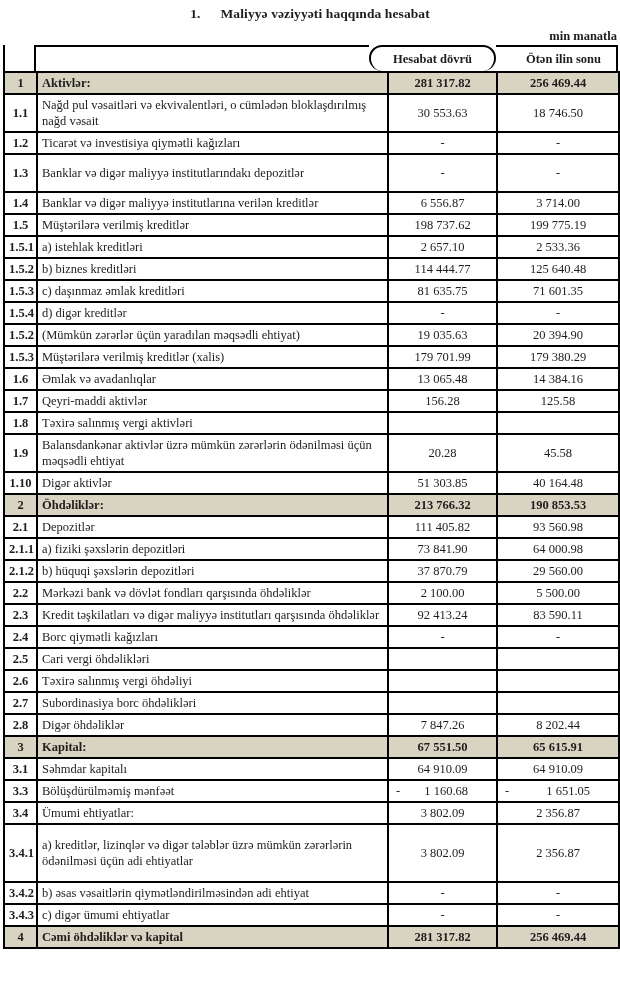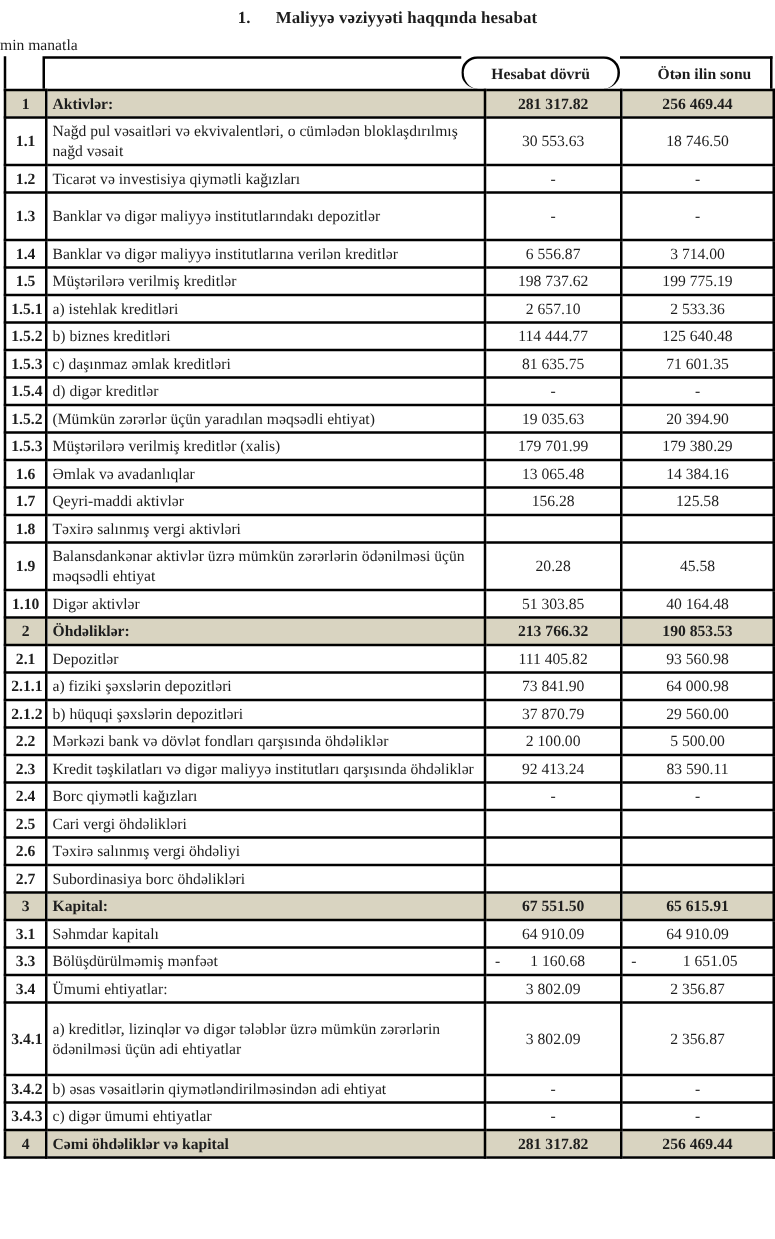--- a/index.html
+++ b/index.html
@@ -20,21 +20,22 @@
   }
   .title{
     padding-top:6px;
     text-align:center;
     font-weight:bold;
     font-size:13.5px;
     letter-spacing:.1px;
   }
   .title .tnum{margin-right:20px;}
   .unit{
-    font-weight:normal;
+    text-align:right;
+    font-weight:bold;
     font-size:12.5px;
     margin:7px 3px 1px 0;
   }
   .tablewrap{margin:0 2px 0 3px;width:615px;}
   
   .thead{display:flex;width:615px;height:26px;}
   .th{
     border:2px solid var(--border);
     border-bottom:none;
     font-weight:bold;
@@ -251,20 +252,26 @@
     <td class="desc">Təxirə salınmış vergi öhdəliyi</td>
     <td class="val"></td>
     <td class="val"></td>
   </tr>
           <tr>
     <td class="num">2.7</td>
     <td class="desc">Subordinasiya borc öhdəlikləri</td>
     <td class="val"></td>
     <td class="val"></td>
   </tr>
+          <tr>
+    <td class="num">2.8</td>
+    <td class="desc">Digər öhdəliklər</td>
+    <td class="val">7 847.26</td>
+    <td class="val">8 202.44</td>
+  </tr>
           <tr class="section">
     <td class="num">3</td>
     <td class="desc">Kapital:</td>
     <td class="val">67 551.50</td>
     <td class="val">65 615.91</td>
   </tr>
           <tr>
     <td class="num">3.1</td>
     <td class="desc">Səhmdar kapitalı</td>
     <td class="val">64 910.09</td>

